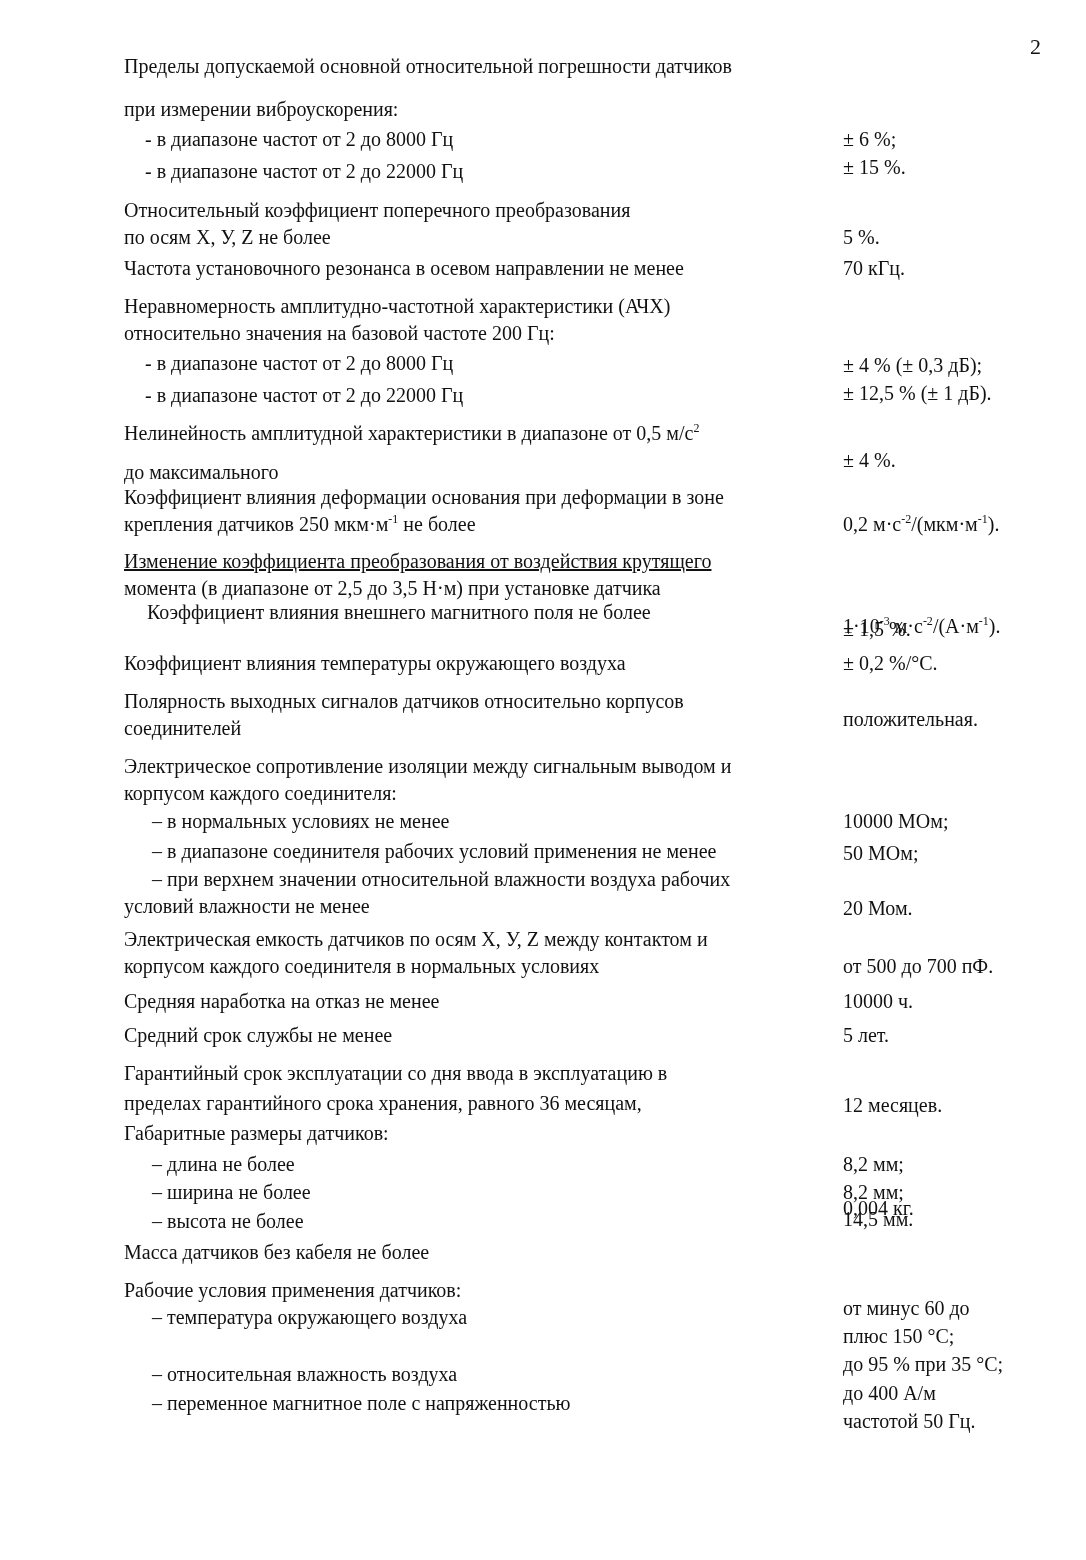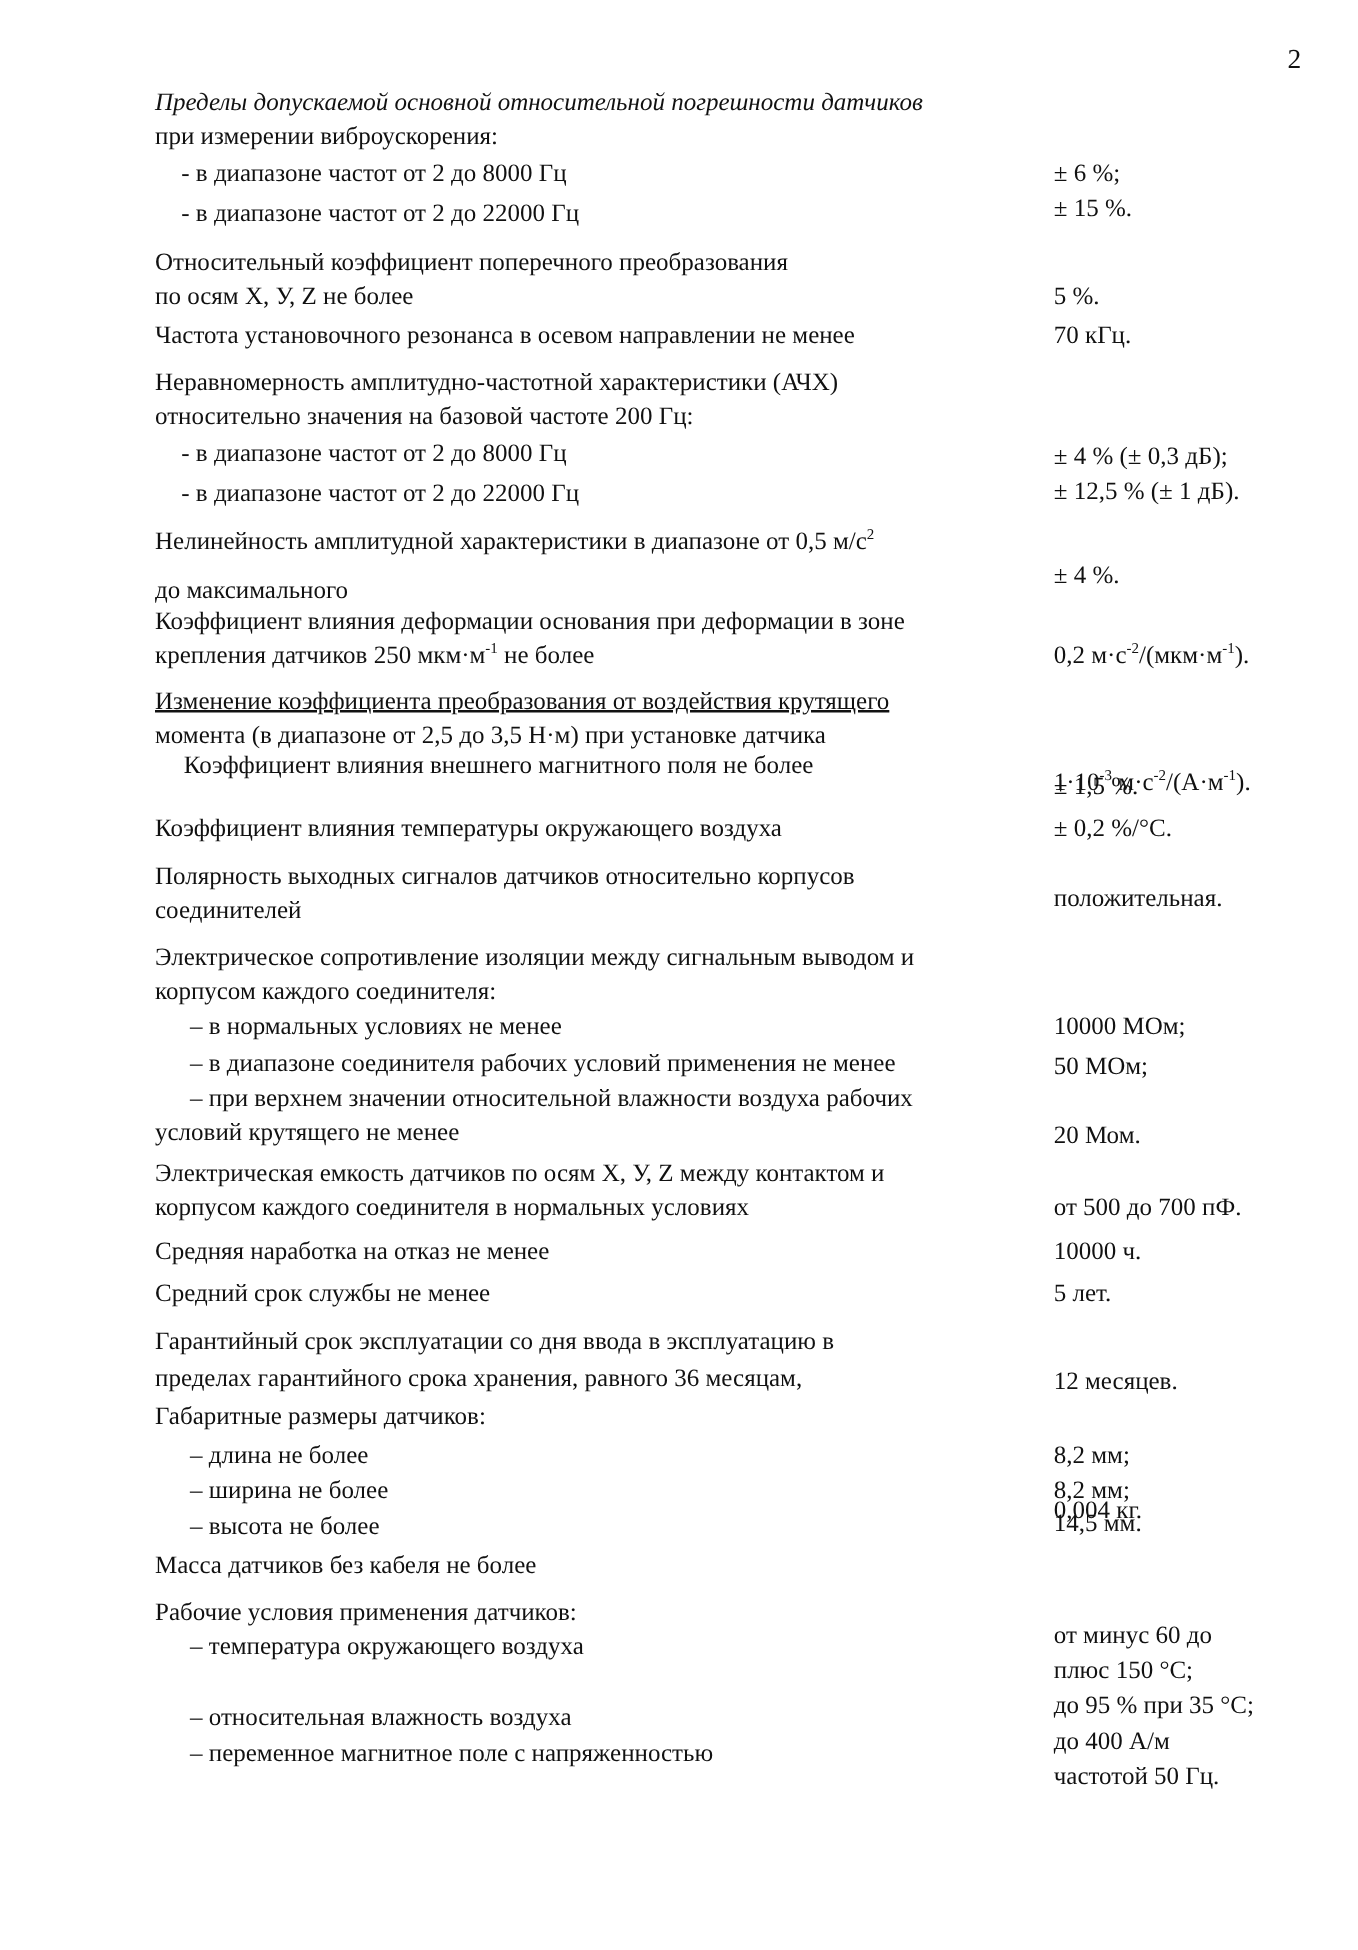--- a/index.html
+++ b/index.html
@@ -14,21 +14,21 @@
     .ind { left: 145px; }
     .ind2 { left: 152px; }
     .v { left: 843px; }
     sup { font-size: 12px; line-height: 0; vertical-align: 8px; }
   </style>
 </head>
 <body>
 
 <div class="page-number">2</div>
 <div id="doc-body">
-    <div class="line l" style="top: 70px; font-style: italic;">Пределы допускаемой основной относительной погрешности датчиков</div>
+    <div class="line l" style="top: 54px;">Пределы допускаемой основной относительной погрешности датчиков</div>
     <div class="line l" style="top: 97px;">при измерении виброускорения:</div>
     <div class="line ind" style="top: 127px;">- в диапазоне частот от 2 до 8000 Гц</div>
     <div class="line v" style="top: 127px;">± 6 %;</div>
     <div class="line ind" style="top: 159px;">- в диапазоне частот от 2 до 22000 Гц</div>
     <div class="line v" style="top: 155px;">± 15 %.</div>
     <div class="line l" style="top: 198px;">Относительный коэффициент поперечного преобразования</div>
     <div class="line l" style="top: 225px;">по осям  X, У, Z    не более</div>
     <div class="line v" style="top: 225px;">5 %.</div>
     <div class="line l" style="top: 256px;">Частота установочного резонанса в осевом направлении не менее</div>
     <div class="line v" style="top: 256px;">70 кГц.</div>
@@ -54,21 +54,21 @@
     <div class="line l" style="top: 689px;"> Полярность выходных сигналов датчиков относительно корпусов</div>
     <div class="line l" style="top: 716px;">соединителей</div>
     <div class="line v" style="top: 707px;">положительная.</div>
     <div class="line l" style="top: 754px;">Электрическое сопротивление изоляции между сигнальным выводом и</div>
     <div class="line l" style="top: 781px;">корпусом каждого соединителя:</div>
     <div class="line ind2" style="top: 809px;">–  в  нормальных  условиях не менее</div>
     <div class="line v" style="top: 809px;">10000 МОм;</div>
     <div class="line ind2" style="top: 839px;">–  в диапазоне соединителя рабочих условий применения  не менее</div>
     <div class="line v" style="top: 841px;">50 МОм;</div>
     <div class="line ind2" style="top: 867px;">–  при верхнем значении относительной влажности воздуха рабочих</div>
-    <div class="line l" style="top: 894px;">условий крутящего  не менее</div>
+    <div class="line l" style="top: 894px;">условий влажности  не менее</div>
     <div class="line v" style="top: 896px;">20 Мом.</div>
     <div class="line l" style="top: 927px;"> Электрическая емкость датчиков по осям  X, У, Z  между контактом и</div>
     <div class="line l" style="top: 954px;"> корпусом каждого соединителя в нормальных условиях</div>
     <div class="line v" style="top: 954px;">от 500 до 700 пФ.</div>
     <div class="line l" style="top: 989px;"> Средняя наработка на отказ не менее</div>
     <div class="line v" style="top: 989px;">10000 ч.</div>
     <div class="line l" style="top: 1023px;"> Средний срок службы не менее</div>
     <div class="line v" style="top: 1023px;">5 лет.</div>
     <div class="line l" style="top: 1061px;"> Гарантийный срок эксплуатации со дня ввода в эксплуатацию   в</div>
     <div class="line l" style="top: 1091px;">пределах гарантийного срока хранения, равного 36 месяцам,</div>

